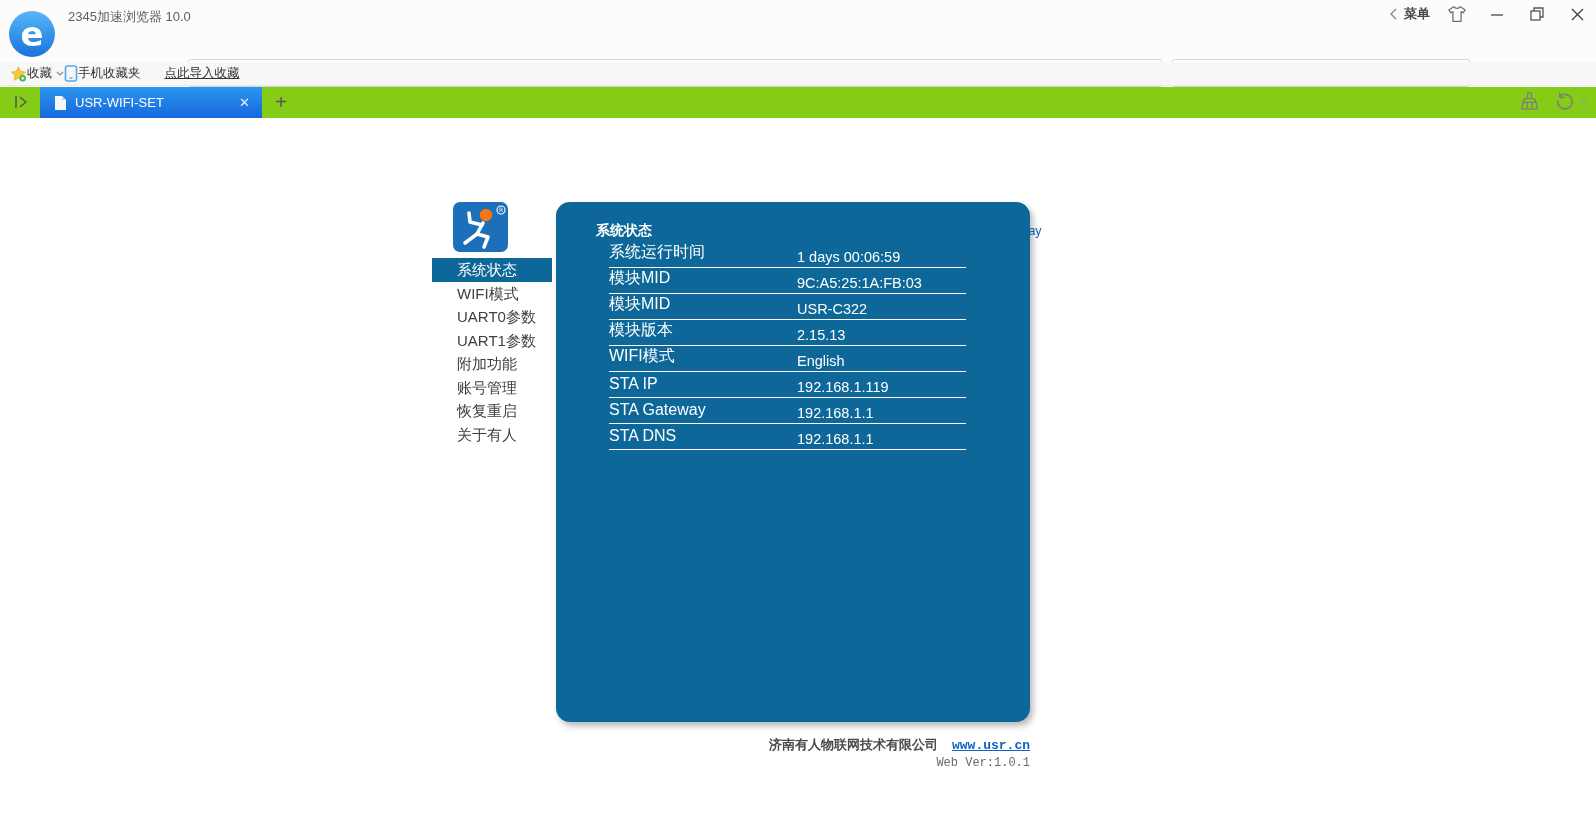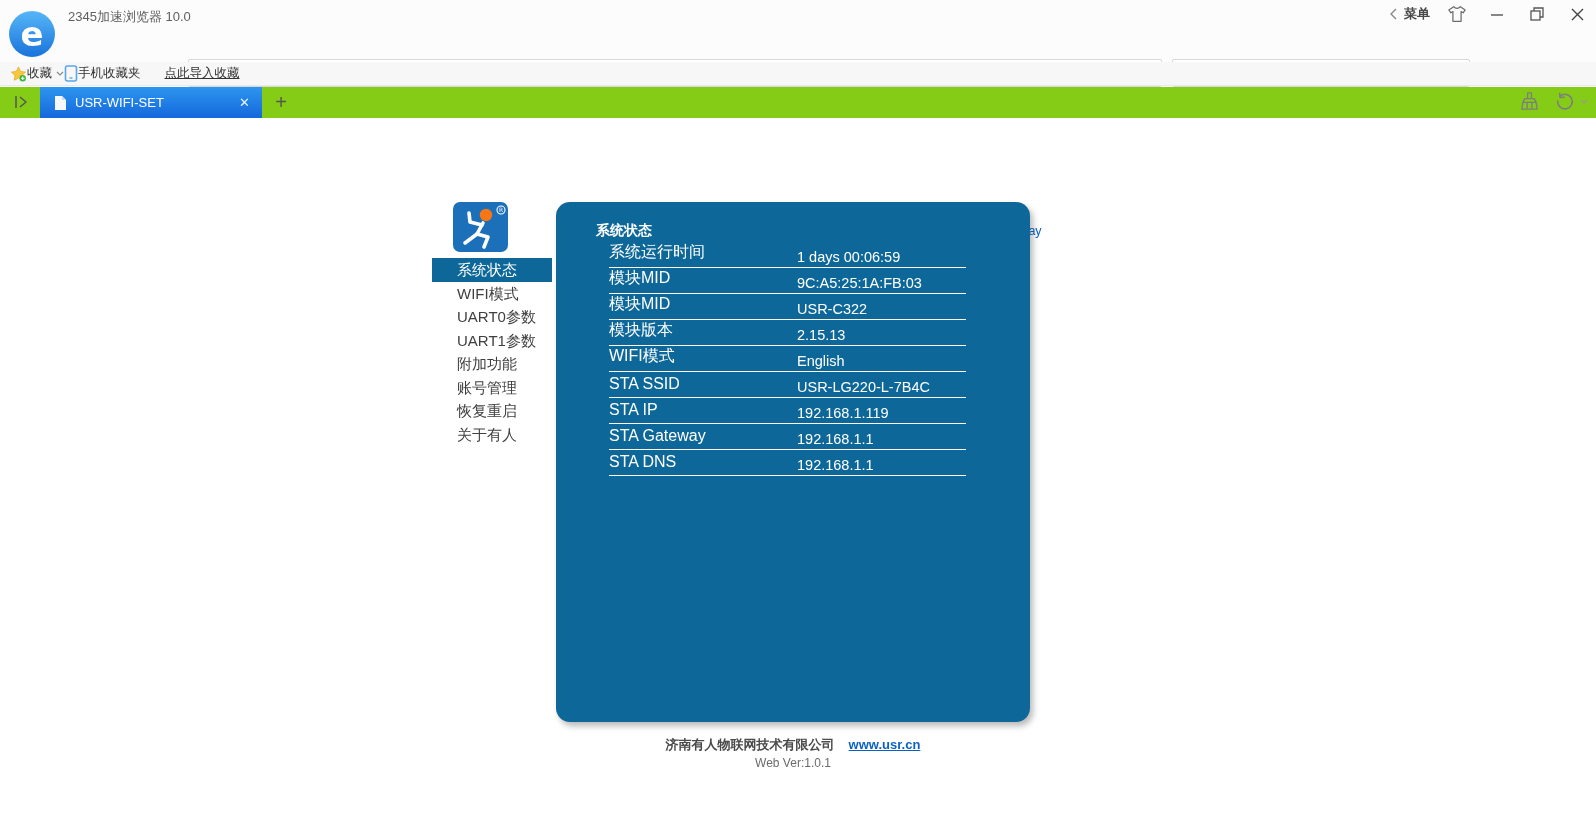--- a/index.html
+++ b/index.html
@@ -54,21 +54,21 @@
   .menu-item { height:23.5px; line-height:23.5px; padding-left:25px; font-size:15px; color:#3f3f3f; cursor:pointer; white-space:nowrap; }
   .menu-item.active { background:#0d6899; color:#fff; width:120px; }
 
   .panel { position:absolute; left:556px; top:84px; width:474px; height:520px; background:#0d6899; border-radius:14px; box-shadow:3px 4px 6px rgba(0,0,0,.28); padding-top:20px; color:#fff; }
   .sec-title { margin-left:40px; height:22px; font-size:14px; font-weight:bold; }
   .sec-title.second { margin-top:4px; }
   .frow { margin-left:53px; width:357px; height:24px; margin-bottom:2px; border-bottom:1px solid #fff; position:relative; }
   .frow .lbl { position:absolute; left:0; bottom:4px; font-size:16px;margin-top:12px; }
   .frow .val { position:absolute; left:188px; bottom:2px; font-size:14.5px; }
 
-  .page-footer { position:absolute; left:556px; top:618px; width:474px; text-align:center; }
+  .page-footer { position:absolute; left:556px; top:618px; width:474px; text-align:right;font-family:Liberation Mono, monospace; }
   .pf-line1 { font-size:13px; color:#4a4a4a; font-weight:bold; }
   .pf-link { color:#0b62c4; text-decoration:underline; margin-left:14px; cursor:pointer; }
   .pf-line2 { font-size:12px; color:#6b6b6b; margin-top:2px; }
 
   svg { display:block; }
 </style>
 </head>
 <body>
 
 <div class="window">
@@ -310,24 +310,20 @@
         <span class="lbl">模块版本</span>
         <span class="val">2.15.13</span>
       </div>
 
 
       <div class="frow">
         <span class="lbl">WIFI模式</span>
         <span class="val">English</span>
       </div>
       <div class="frow">
-        <span class="lbl">STA SSID</span>
-        <span class="val">USR-LG220-L-7B4C</span>
-      </div>
-      <div class="frow">
         <span class="lbl">STA IP</span>
         <span class="val">192.168.1.119</span>
       </div>
       <div class="frow">
         <span class="lbl">STA Gateway</span>
         <span class="val">192.168.1.1</span>
       </div>
       <div class="frow">
         <span class="lbl">STA DNS</span>
         <span class="val">192.168.1.1</span>

